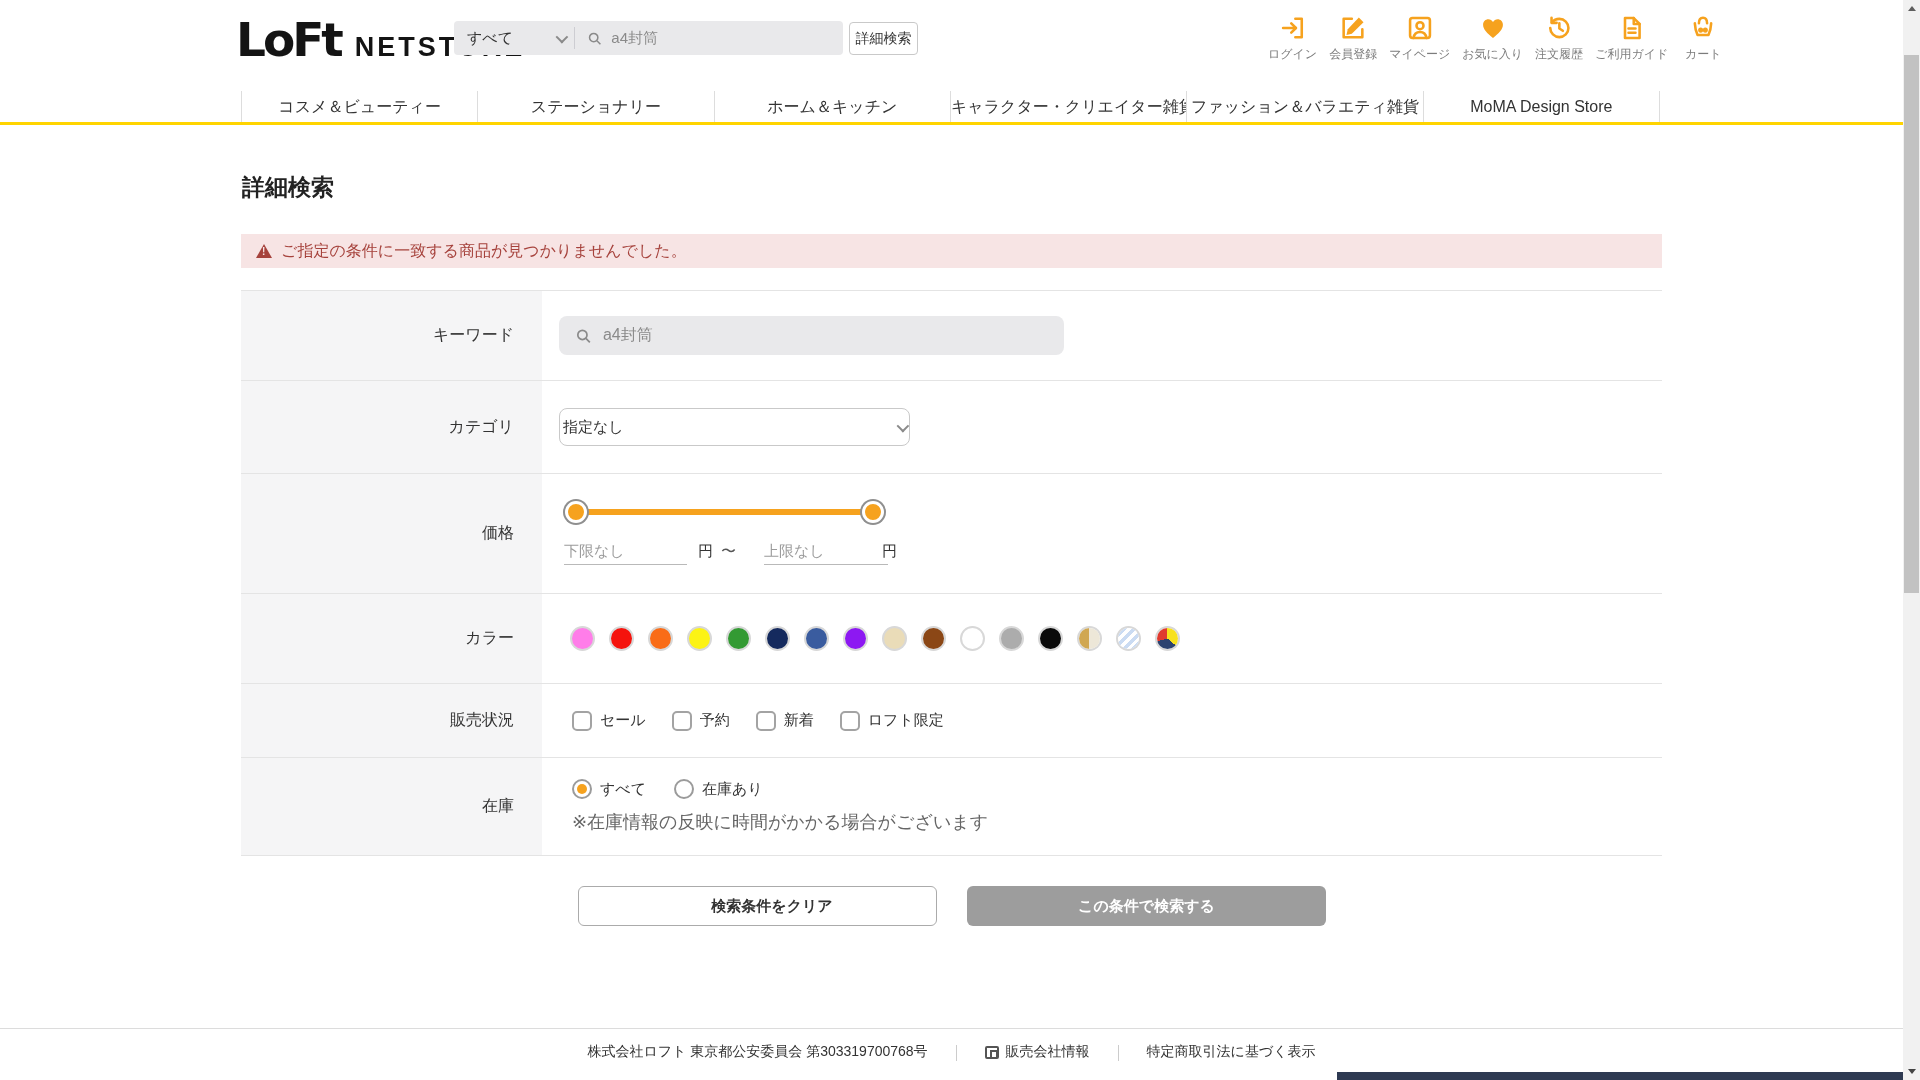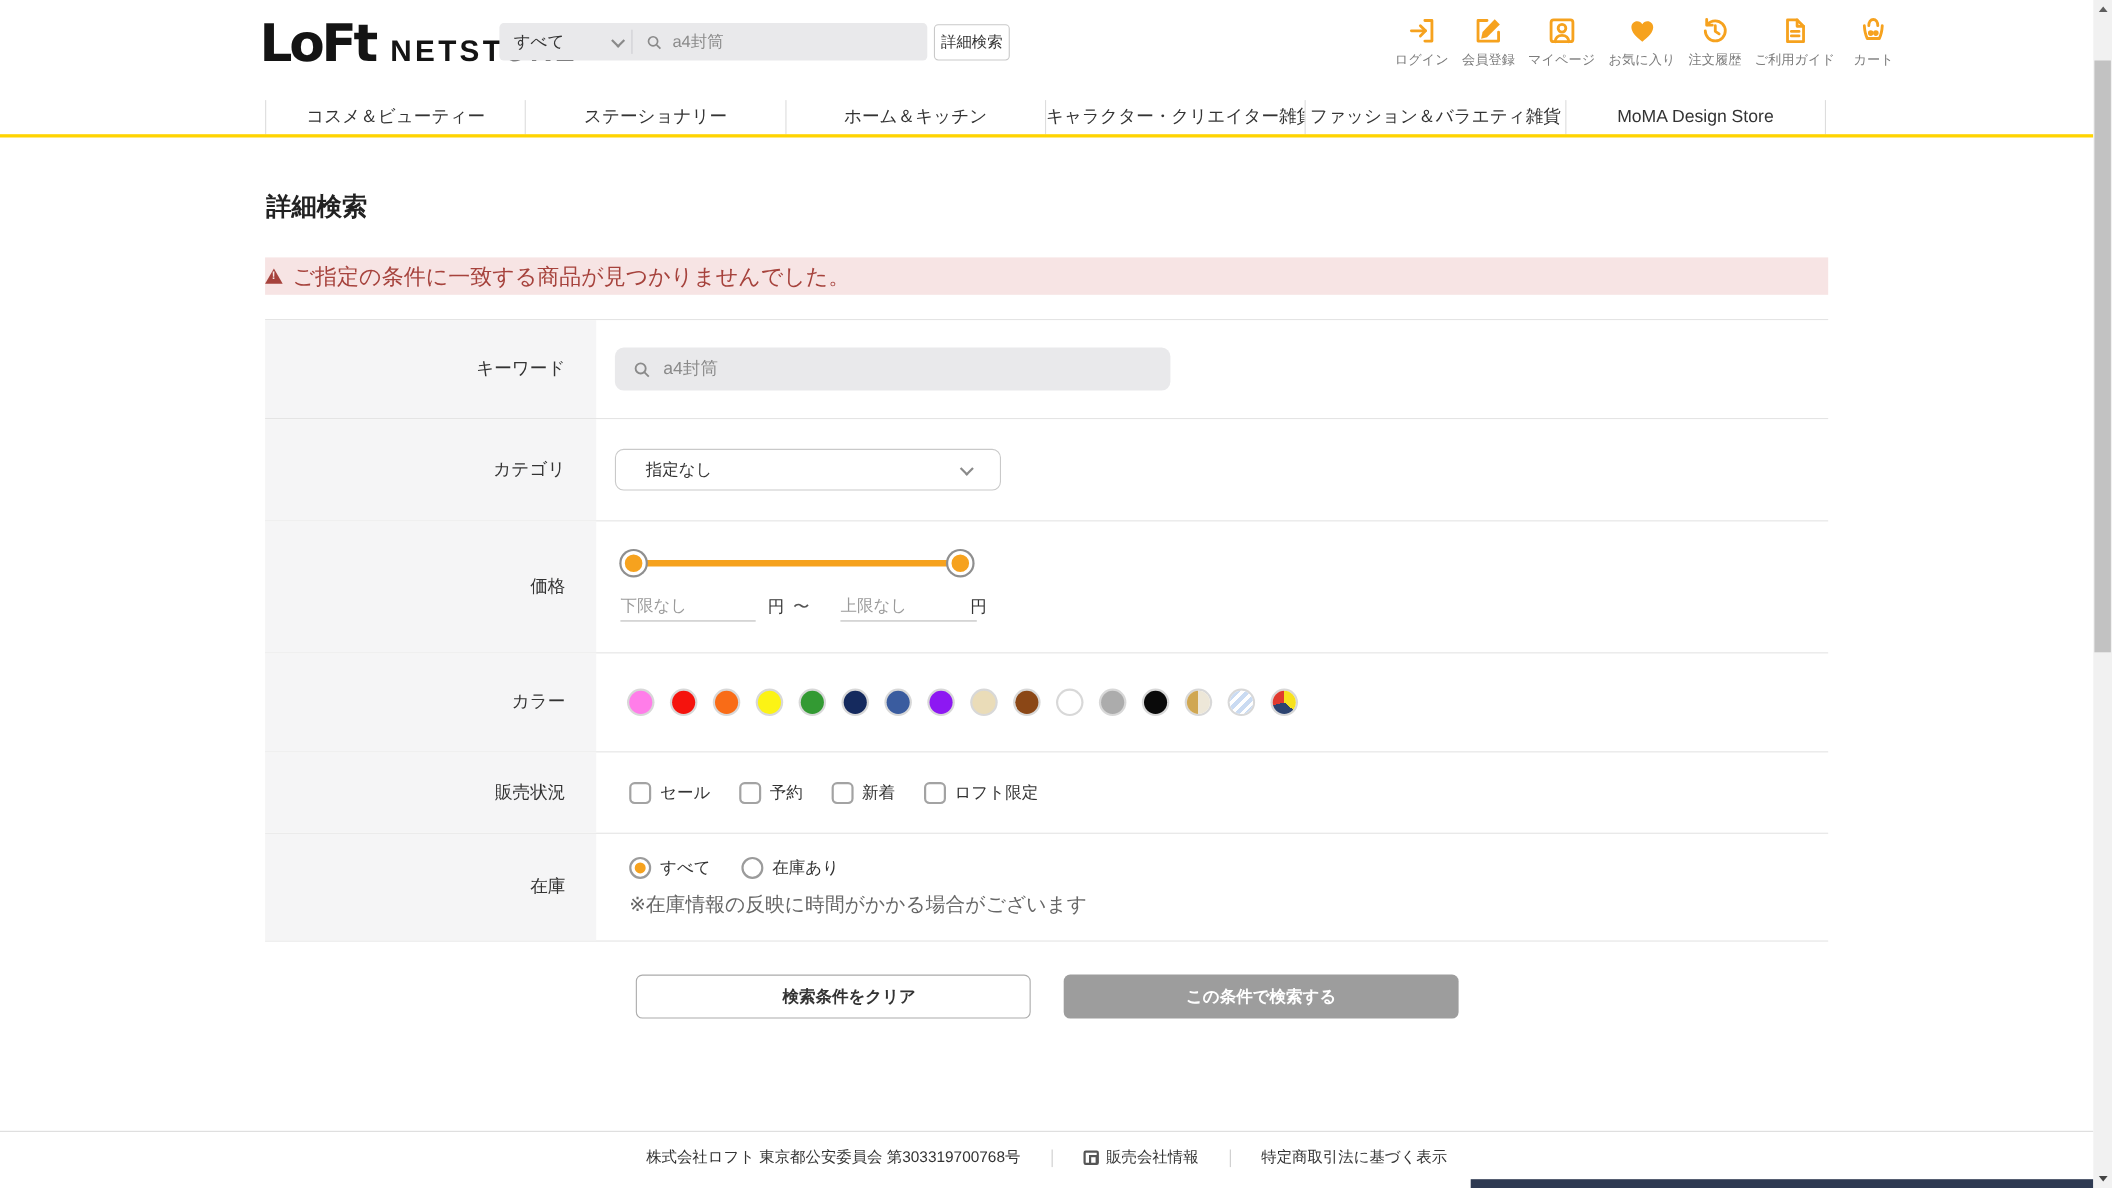--- a/index.html
+++ b/index.html
@@ -26,40 +26,40 @@
 
   
   .nav { position:absolute; left:241px; top:91px; width:1419px; height:31px; display:flex; }
   .nav-item { flex:1; text-align:center; line-height:31px; font-size:16px; color:#333; border-left:1px solid #DDD; cursor:pointer; white-space:nowrap; overflow:hidden; }
   .nav-item:last-child { border-right:1px solid #DDD; }
   .gold-line { position:absolute; left:0; top:122px; width:1903px; height:3px; background:#FFD400; }
 
   
   .page-title { position:absolute; left:242px; top:172px; font-size:23px; font-weight:bold; color:#222; }
 
-  .error-box { position:absolute; left:241px; top:234px; width:1421px; height:34px; background:#F7E4E4; display:flex; align-items:center; gap:9px; color:#A6423C; font-size:20px; }
+  .error-box { position:absolute; left:241px; top:234px; width:1421px; height:34px; background:#F7E4E4; display:flex; align-items:center; gap:9px; padding-left:15px; color:#A6423C; font-size:16px; }
   .warn-icon { position:relative; width:0; height:0; border-left:8px solid transparent; border-right:8px solid transparent; border-bottom:14px solid #A6423C; }
   .warn-icon::after { content:"!"; position:absolute; left:-2px; top:2px; color:#F7E4E4; font-size:10px; font-weight:bold; }
 
   .form-table { position:absolute; left:241px; top:290px; width:1421px; }
   .form-row { display:flex; border-top:1px solid #E4E4E4; }
   .form-row:last-child { border-bottom:1px solid #E4E4E4; }
   .row-label { width:301px; background:#F5F5F6; display:flex; align-items:center; justify-content:flex-end; padding-right:28px; font-size:16px; color:#333; }
   .row-content { flex:1; position:relative; padding-left:17px; display:flex; align-items:center; }
   .row-keyword  { height:90px; }
   .row-category { height:93px; }
   .row-price    { height:120px; }
   .row-color    { height:90px; }
   .row-sale     { height:74px; }
   .row-stock    { height:99px; }
 
   .kw-input { width:505px; height:39px; background:#E9E9EB; border-radius:8px; display:flex; align-items:center; gap:11px; padding:0 16px; }
   .kw-input input { border:none; background:transparent; outline:none; font-size:16px; color:#8A8A8A; width:100%; font-family:inherit; }
 
-  .cat-select { width:351px; height:38px; background:#fff; border:1px solid #C9C9C9; border-radius:8px; display:flex; align-items:center; justify-content:space-between; padding:0 27px; font-size:15px; color:#333; cursor:pointer; }
+  .cat-select { width:351px; height:38px; background:#fff; border:1px solid #C9C9C9; border-radius:8px; display:flex; align-items:center; justify-content:space-between; padding:0 3px; font-size:15px; color:#333; cursor:pointer; }
 
   .slider-track { position:absolute; left:34px; top:35px; width:297px; height:6px; background:#F6A21E; border-radius:3px; }
   .slider-handle { position:absolute; top:27px; width:22px; height:22px; border-radius:50%; background:#F6A21E; border:3px solid #fff; box-shadow:0 0 0 2px #8F8F8F; cursor:pointer; }
   .handle-min { left:23px; } .handle-max { left:320px; }
   .price-input { position:absolute; top:63px; height:28px; }
   .price-input input { width:100%; height:100%; border:none; border-bottom:1px solid #B9B9B9; outline:none; background:transparent; font-size:15px; color:#444; font-family:inherit; }
   .price-input input::placeholder { color:#9B9B9B; opacity:1; }
   .price-min { left:22px; width:123px; } .price-max { left:185px; width:124px;margin-left:37px; }
   .price-unit, .price-tilde { position:absolute; top:68px; font-size:15px; color:#333; }
   .yen1 { left:156px; } .price-tilde { left:179px; color:#555; } .yen2 { left:340px; }

